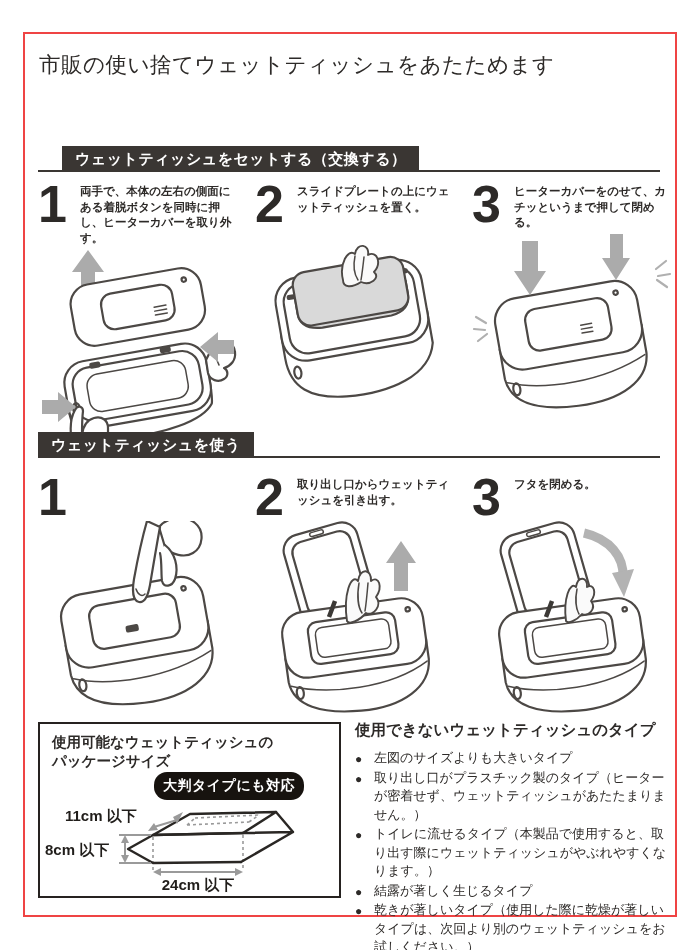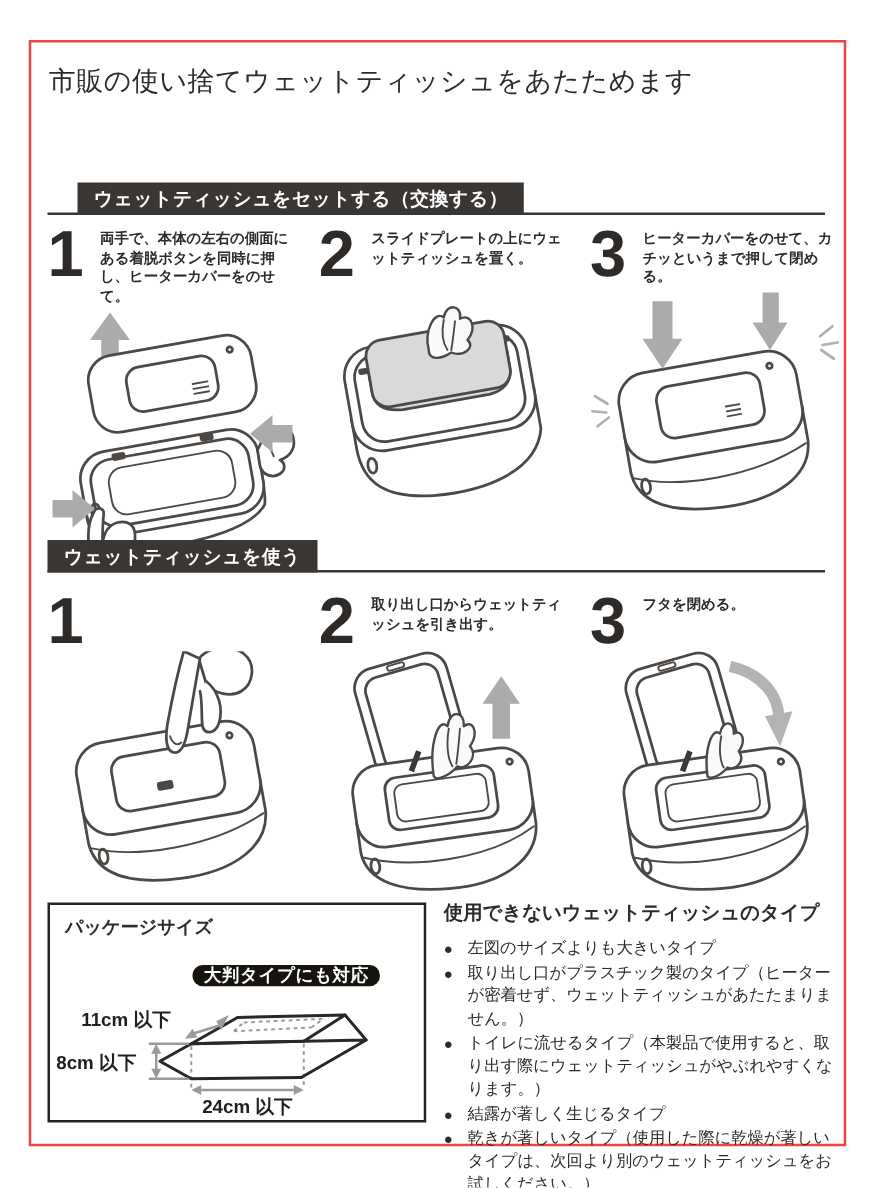--- a/index.html
+++ b/index.html
@@ -24,21 +24,21 @@
   .step { flex:none; width:217px; }
   .step:last-child { width:200px; }
   .step-head { display:flex; }
   .num { flex:none; width:42px; font-size:52px; line-height:44px; font-weight:800; letter-spacing:-1px; }
   .step-text { width:162px; font-size:11.5px; font-weight:bold; line-height:15.5px; padding-top:2px; }
   .illus { display:block; margin-top:2px; }
   
   .size-box { position:absolute; left:13px; top:688px; width:303px; height:176px;
               border:2.5px solid #262220; }
   .size-title { margin:9px 0 0 12px; font-size:14.5px; font-weight:bold; line-height:19px; }
-  .badge { position:absolute; left:114px; top:48px; width:150px; height:17px;
+  .badge { position:absolute; left:114px; top:48px; width:150px; height:28px;
            background:var(--badge_bg,#17130f); color:#fff; border-radius:13px;
            display:flex; align-items:center; justify-content:center;
            font-size:14px; font-weight:bold; letter-spacing:0.5px; }
   .pkg { position:absolute; left:1px; top:70px; }
   .pkg .pline { fill:none; stroke:#2a2724; stroke-width:2.4; stroke-linejoin:round; stroke-linecap:round; }
   .pkg .pdash { fill:none; stroke:#9a9a9a; stroke-width:1.6; stroke-dasharray:3 3; }
   .pkg .parrow { stroke:#9a9a9a; stroke-width:2; fill:none; }
   .pkg .pahead { fill:#9a9a9a; }
   .pkg text { font-size:15px; font-weight:bold; fill:#211e1b; }
   
@@ -68,21 +68,21 @@
   <div class="rule rule-1"></div>
   <div class="banner banner-1">
     <span>ウェットティッシュをセットする（交換する）</span>
   </div>
 
   <div class="steps steps-1">
 
     <div class="step">
       <div class="step-head">
         <div class="num">1</div>
-        <div class="step-text">両手で、本体の左右の側面にある着脱ボタンを同時に押し、ヒーターカバーをのせて。</div>
+        <div class="step-text">両手で、本体の左右の側面にある着脱ボタンを同時に押し、ヒーターカバーを取り外す。</div>
       </div>
       <svg class="illus" width="200" height="188" viewBox="0 0 200 188">
         <polygon class="arrow" points="50,2 34,24 43,24 43,48 57,48 57,24 66,24"></polygon>
         <g transform="rotate(-10 100 60)">
           <rect class="lnf" x="34" y="28" width="132" height="62" rx="20"></rect>
           <rect class="ln" x="64" y="41" width="72" height="36" rx="11"></rect>
           <path class="thin" d="M116,62 h12 M116,66 h12 M116,70 h12"></path>
           <circle class="ln" cx="150" cy="40" r="2.2"></circle>
         </g>
         <g transform="rotate(-10 100 140)">
@@ -246,20 +246,21 @@
           <path class="thin" d="M105,68 C103,78 104,88 107,93"></path>
         </g>
         <path d="M112,12 C138,18 152,36 151,56" stroke="#b3b3b3" stroke-width="9" fill="none"></path>
         <polygon fill="#b3b3b3" points="140,52 162,48 152,76"></polygon>
       </svg>
     </div>
   </div>
 
   <div class="size-box">
     <div class="size-title">
+      <div>使用可能なウェットティッシュの</div>
       <div>パッケージサイズ</div>
     </div>
     <div class="badge">大判タイプにも対応</div>
     <svg class="pkg" width="298" height="100" viewBox="0 0 298 100">
 
       <path class="pdash" d="M112,43 L112,78 M202,41 L202,76"></path>
 
       <path class="pline" d="M112,41 L149,20 L235,18 L202,39 Z"></path>
       <path class="pline" d="M112,41 L87,55 L112,69 M112,69 L200,68 M112,41 L202,39"></path>
       <path class="pline" d="M202,39 L252,38 M235,18 L252,38 M200,68 L252,38"></path>

